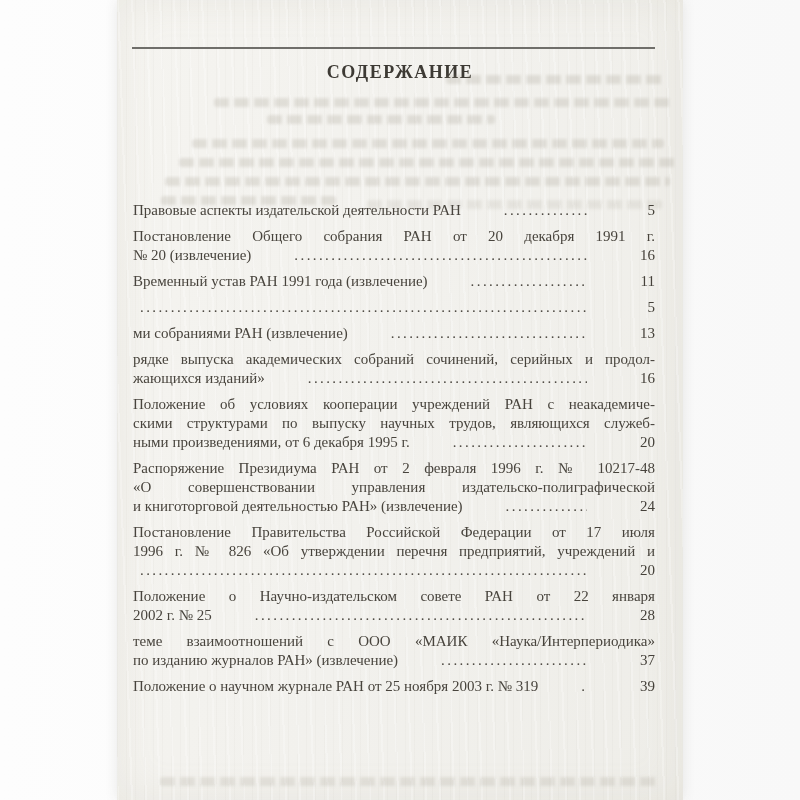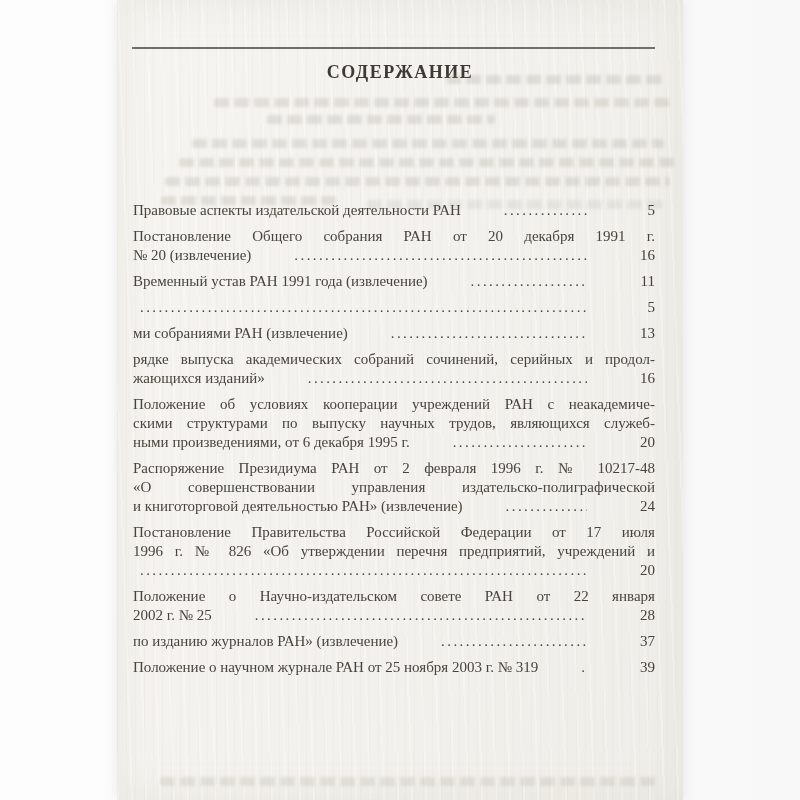--- a/index.html
+++ b/index.html
@@ -188,20 +188,21 @@
         </div>
         <div class="toc-entry">
           <div class="line just">Положение о Научно-издательском совете РАН от 22 января</div>
           <div class="line last">
             <span class="t">2002 г.  № 25</span>
             <span class="dots">................................................................................................................................................................</span>
             <span class="num">28</span>
           </div>
         </div>
         <div class="toc-entry">
+          <div class="line just">теме взаимоотношений с ООО «МАИК «Наука/Интерпериодика»</div>
           <div class="line last">
             <span class="t">по изданию журналов РАН» (извлечение)</span>
             <span class="dots">................................................................................................................................................................</span>
             <span class="num">37</span>
           </div>
         </div>
         <div class="toc-entry">
           <div class="line last">
             <span class="t">Положение о научном журнале РАН от 25 ноября 2003 г. № 319</span>
             <span class="dots">................................................................................................................................................................</span>

